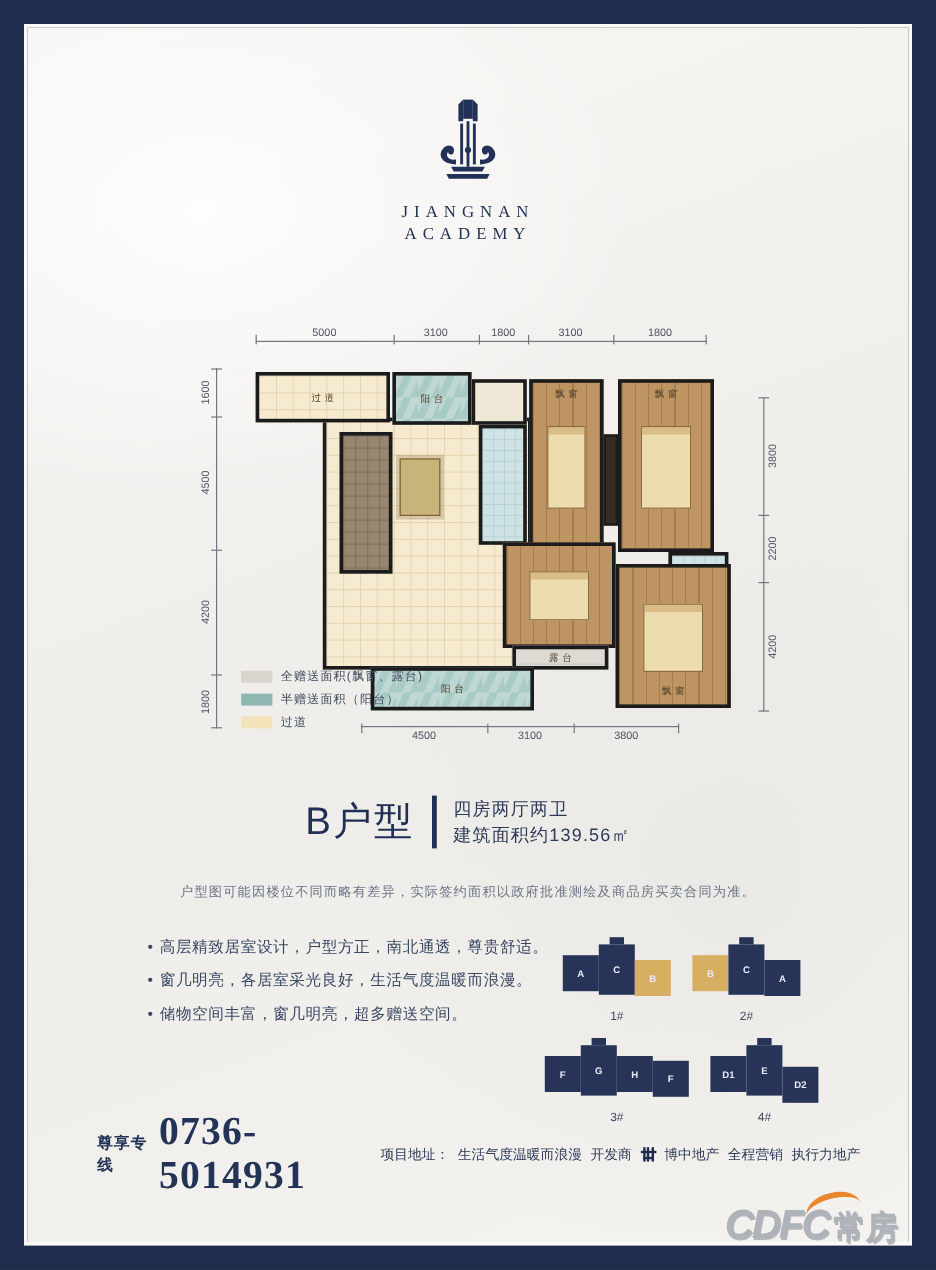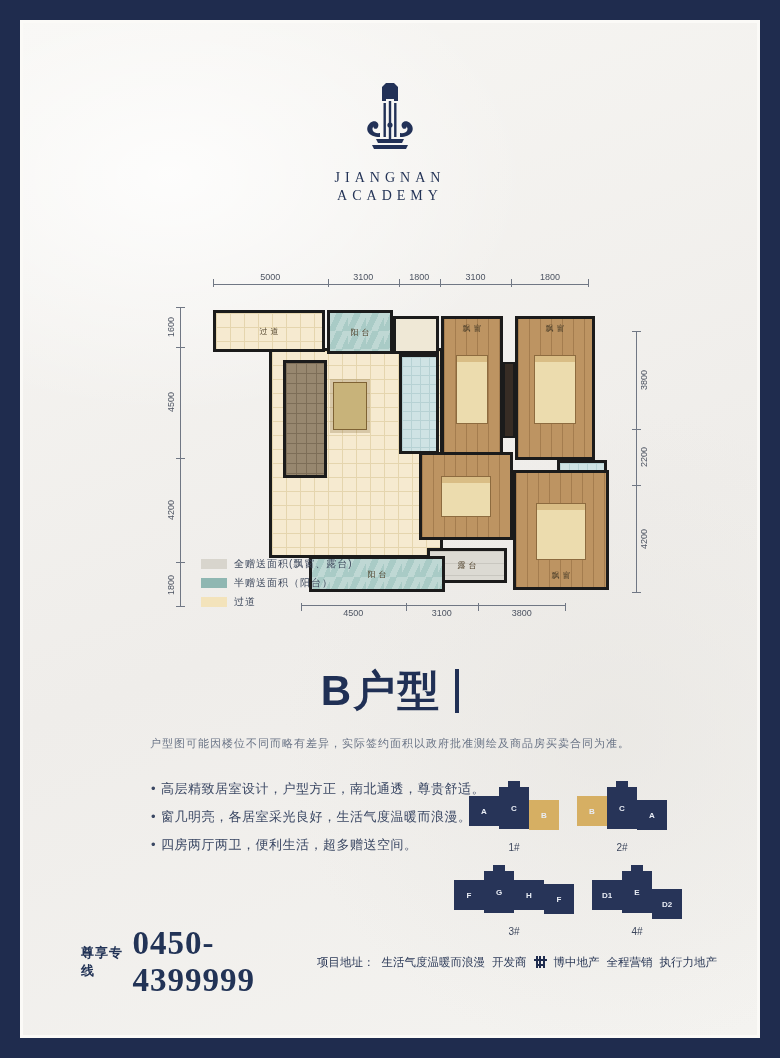--- a/index.html
+++ b/index.html
@@ -63,29 +63,29 @@
   .decor-table { position:absolute; left:120px; top:80px; width:34px; height:48px; background:#c8b37a; border:1px solid #7e6234; box-shadow:0 0 0 3px rgba(125,95,45,.25); }
   .decor-rug { position:absolute; left:120px; top:262px; width:64px; height:20px; background:#e9e0c2; border:1px solid #9b8a5c; border-radius:2px; }
 
   .legend { position:absolute; left:43px; top:288px; }
   .legend-row { display:flex; align-items:center; margin-bottom:5px; }
   .legend-swatch { width:26px; height:10px; margin-right:7px; }
   .legend-label { font-size:10px; color:#3f4a5e; letter-spacing:1px; }
 
   
   .unit-info { position:absolute; left:0; top:640px; width:100%; display:flex; justify-content:center; align-items:center; gap:14px; }
-  .unit-name { font-size:42px; font-weight:bold; color:#203055; letter-spacing:2px; }
+  .unit-name { font-size:32px; font-weight:normal; color:#203055; letter-spacing:2px; }
   .unit-divider { width:4px; height:44px; background:#203055; }
   .unit-desc { display:flex; flex-direction:column; gap:3px; color:#2c3a58; }
   .unit-desc span { font-size:15px; letter-spacing:1px; }
 
   .disclaimer { position:absolute; left:0; top:713px; width:100%; text-align:center; font-size:11px; color:#6a7486; letter-spacing:1px; }
 
   
-  .features { position:absolute; left:128px; top:756px; width:335px; list-style:none; }
+  .features { position:absolute; left:100px; top:756px; width:335px; list-style:none; }
   .features li { font-size:13px; color:#3a4763; line-height:1.55; margin-bottom:8px; white-space:pre-line; letter-spacing:0.5px; }
   .features li::before { content:'•'; margin-right:5px; color:#3a4763; }
 
   
   .buildings { position:absolute; left:425px; top:762px; width:240px; display:flex; flex-wrap:wrap; justify-content:center; column-gap:18px; row-gap:16px; }
   .bldg { display:flex; flex-direction:column; align-items:center; }
   .units { display:flex; align-items:center; height:52px; }
   .unit-block { min-width:30px; padding:0 4px; height:30px; display:flex; align-items:center; justify-content:center; color:#e8ecf4; font-size:8px; font-weight:bold; position:relative; }
   .unit-block.tall { height:42px; margin-top:-6px; }
   .unit-block.tall::before { content:''; position:absolute; top:-6px; left:30%; width:40%; height:6px; background:inherit; }
@@ -212,21 +212,21 @@
         </div>
         <div class="room dark" style="left:290px; top:60px; width:12px; height:76px;"></div>
         <div class="room wood bedroom" style="left:302px; top:14px; width:80px; height:144px;">
           <span class="bed"></span>
           <span class="rlabel at-top">飘窗</span>
         </div>
         <div class="room bluetile" style="left:344px; top:158px; width:50px; height:56px;"></div>
         <div class="room wood bedroom" style="left:206px; top:150px; width:94px; height:88px;">
           <span class="bed"></span>
         </div>
-        <div class="room grayfloor" style="left:214px; top:246px; width:80px; height:35px;">
+        <div class="room grayfloor" style="left:214px; top:236px; width:80px; height:20px;">
           <span class="rlabel">露台</span>
         </div>
         <div class="room wood bedroom" style="left:300px; top:168px; width:96px; height:120px;">
           <span class="bed"></span>
           <span class="rlabel at-bottom">飘窗</span>
         </div>
         <div class="room teal" style="left:96px; top:254px; width:136px; height:36px;">
           <span class="rlabel">阳台</span>
         </div>
       </div>
@@ -243,28 +243,32 @@
           <div class="legend-row">
             <span class="legend-swatch" style="background: rgb(243, 227, 187);"></span>
             <span class="legend-label">过道</span>
           </div>
         </div>
     </section>
 
     <section class="unit-info">
       <span class="unit-name">B户型</span>
       <span class="unit-divider"></span>
+      <span class="unit-desc">
+        <span>四房两厅两卫</span>
+        <span>建筑面积约139.56㎡</span>
+      </span>
     </section>
 
     <p class="disclaimer">户型图可能因楼位不同而略有差异，实际签约面积以政府批准测绘及商品房买卖合同为准。</p>
 
     <ul class="features">
         <li>高层精致居室设计，户型方正，南北通透，尊贵舒适。</li>
         <li>窗几明亮，各居室采光良好，生活气度温暖而浪漫。</li>
-        <li>四房两厅两卫，便利生活，超多赠送空间。</li>
+        <li>储物空间丰富，窗几明亮，超多赠送空间。</li>
       </ul>
 
     <div class="buildings">
         <div class="bldg">
           <div class="units">
             <div class="unit-block" style="background: rgb(39, 52, 88);">A</div>
             <div class="unit-block tall" style="background: rgb(39, 52, 88);">C</div>
             <div class="unit-block low" style="background: rgb(214, 175, 99);">B</div>
           </div>
           <div class="bldg-caption">1#</div>
@@ -291,26 +295,31 @@
             <div class="unit-block" style="background: rgb(39, 52, 88);">D1</div>
             <div class="unit-block tall" style="background: rgb(39, 52, 88);">E</div>
             <div class="unit-block low" style="background: rgb(39, 52, 88); margin-top: 18px;">D2</div>
           </div>
           <div class="bldg-caption">4#</div>
         </div>
       </div>
 
     <footer class="contact">
       <span class="hotline-label">尊享专线</span>
-      <span class="hotline-number">0450-4399999</span>
+      <span class="hotline-number">0736-5014931</span>
       <span class="project-info">
         <span>项目地址：</span>
           <span>生活气度温暖而浪漫</span>
         <span>开发商</span>
         <span class="dev-mark"></span>
           <span>博中地产</span>
         <span>全程营销</span>
         <span>执行力地产</span>
       </span>
     </footer>
   </div>
 
+  <div class="watermark">
+    <span class="wm-swoosh"></span>
+    <span class="wm-en">CDFC</span>
+    <span class="wm-cn">常房</span>
+  </div>
 </div>
 
 </body></html>

